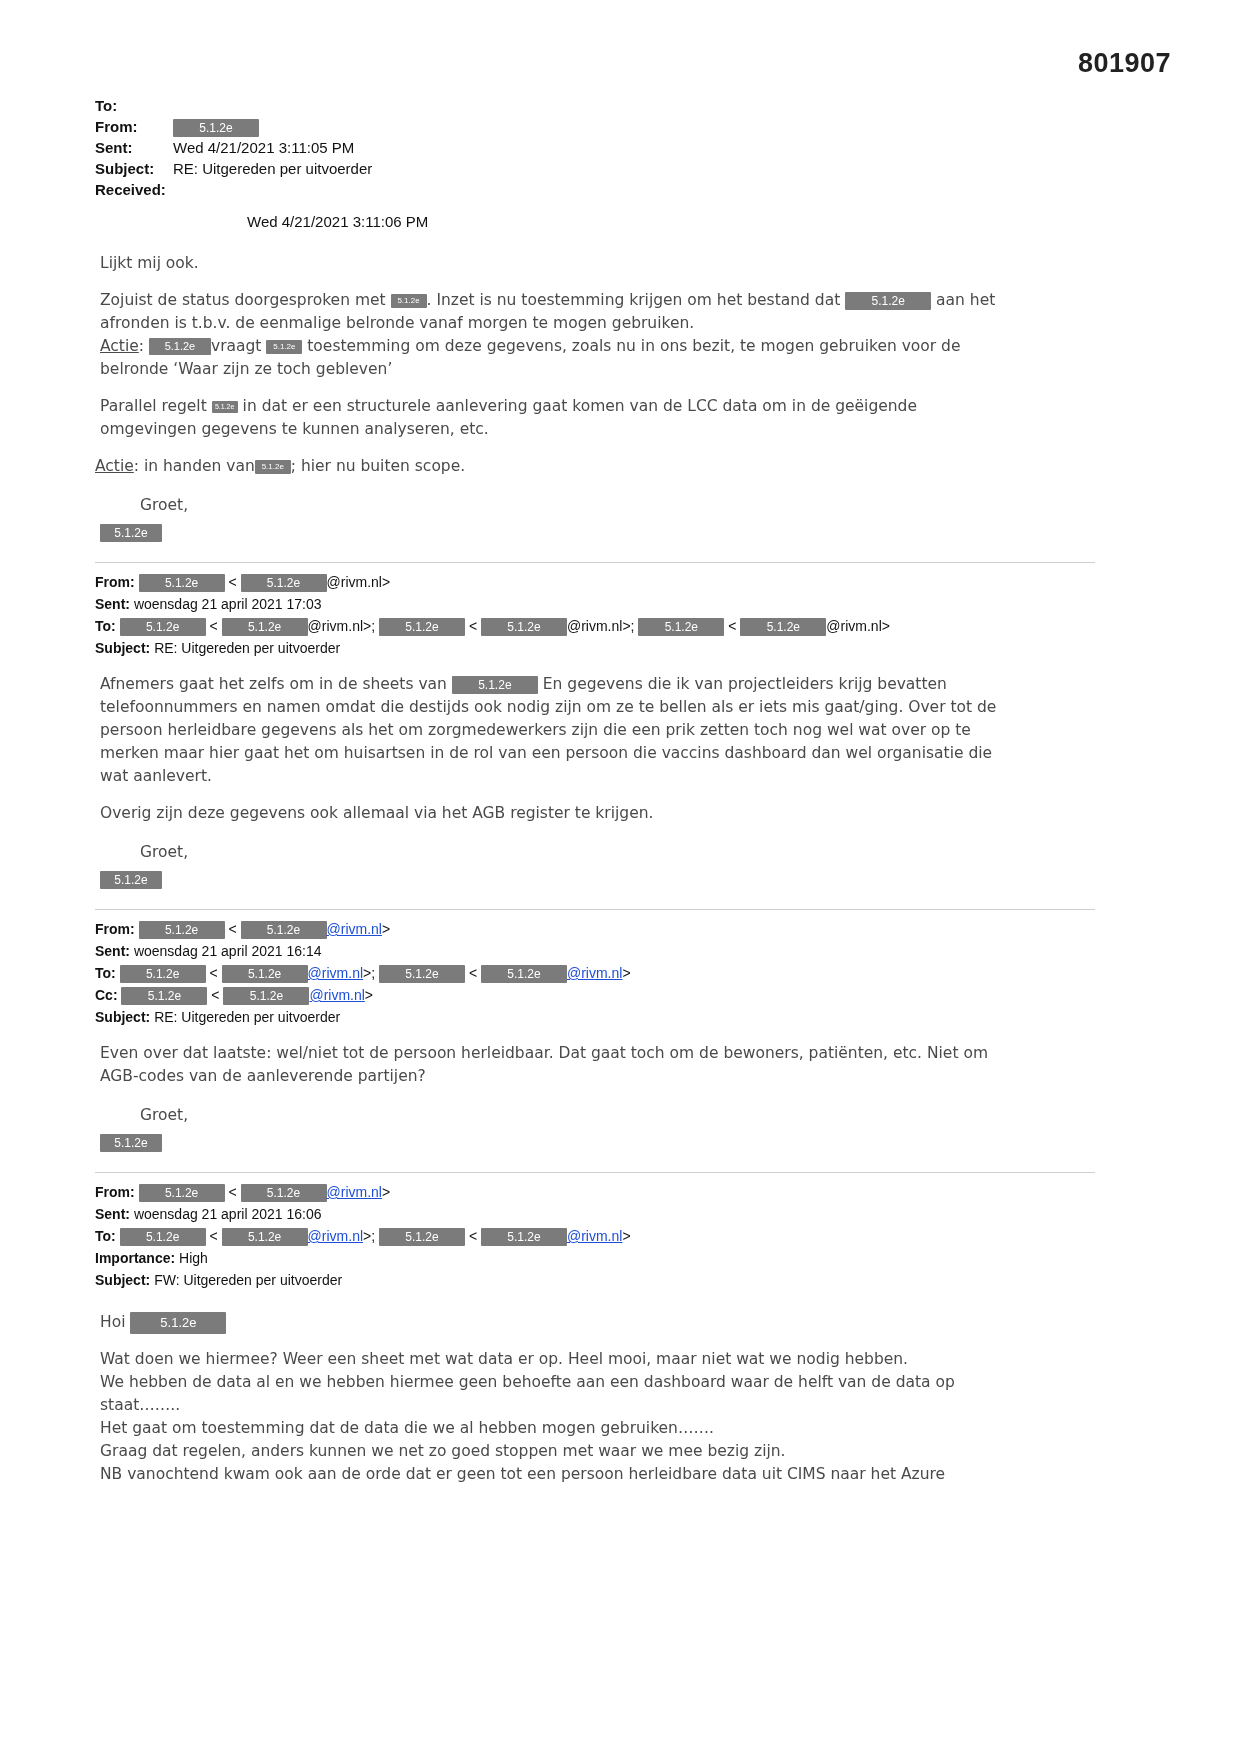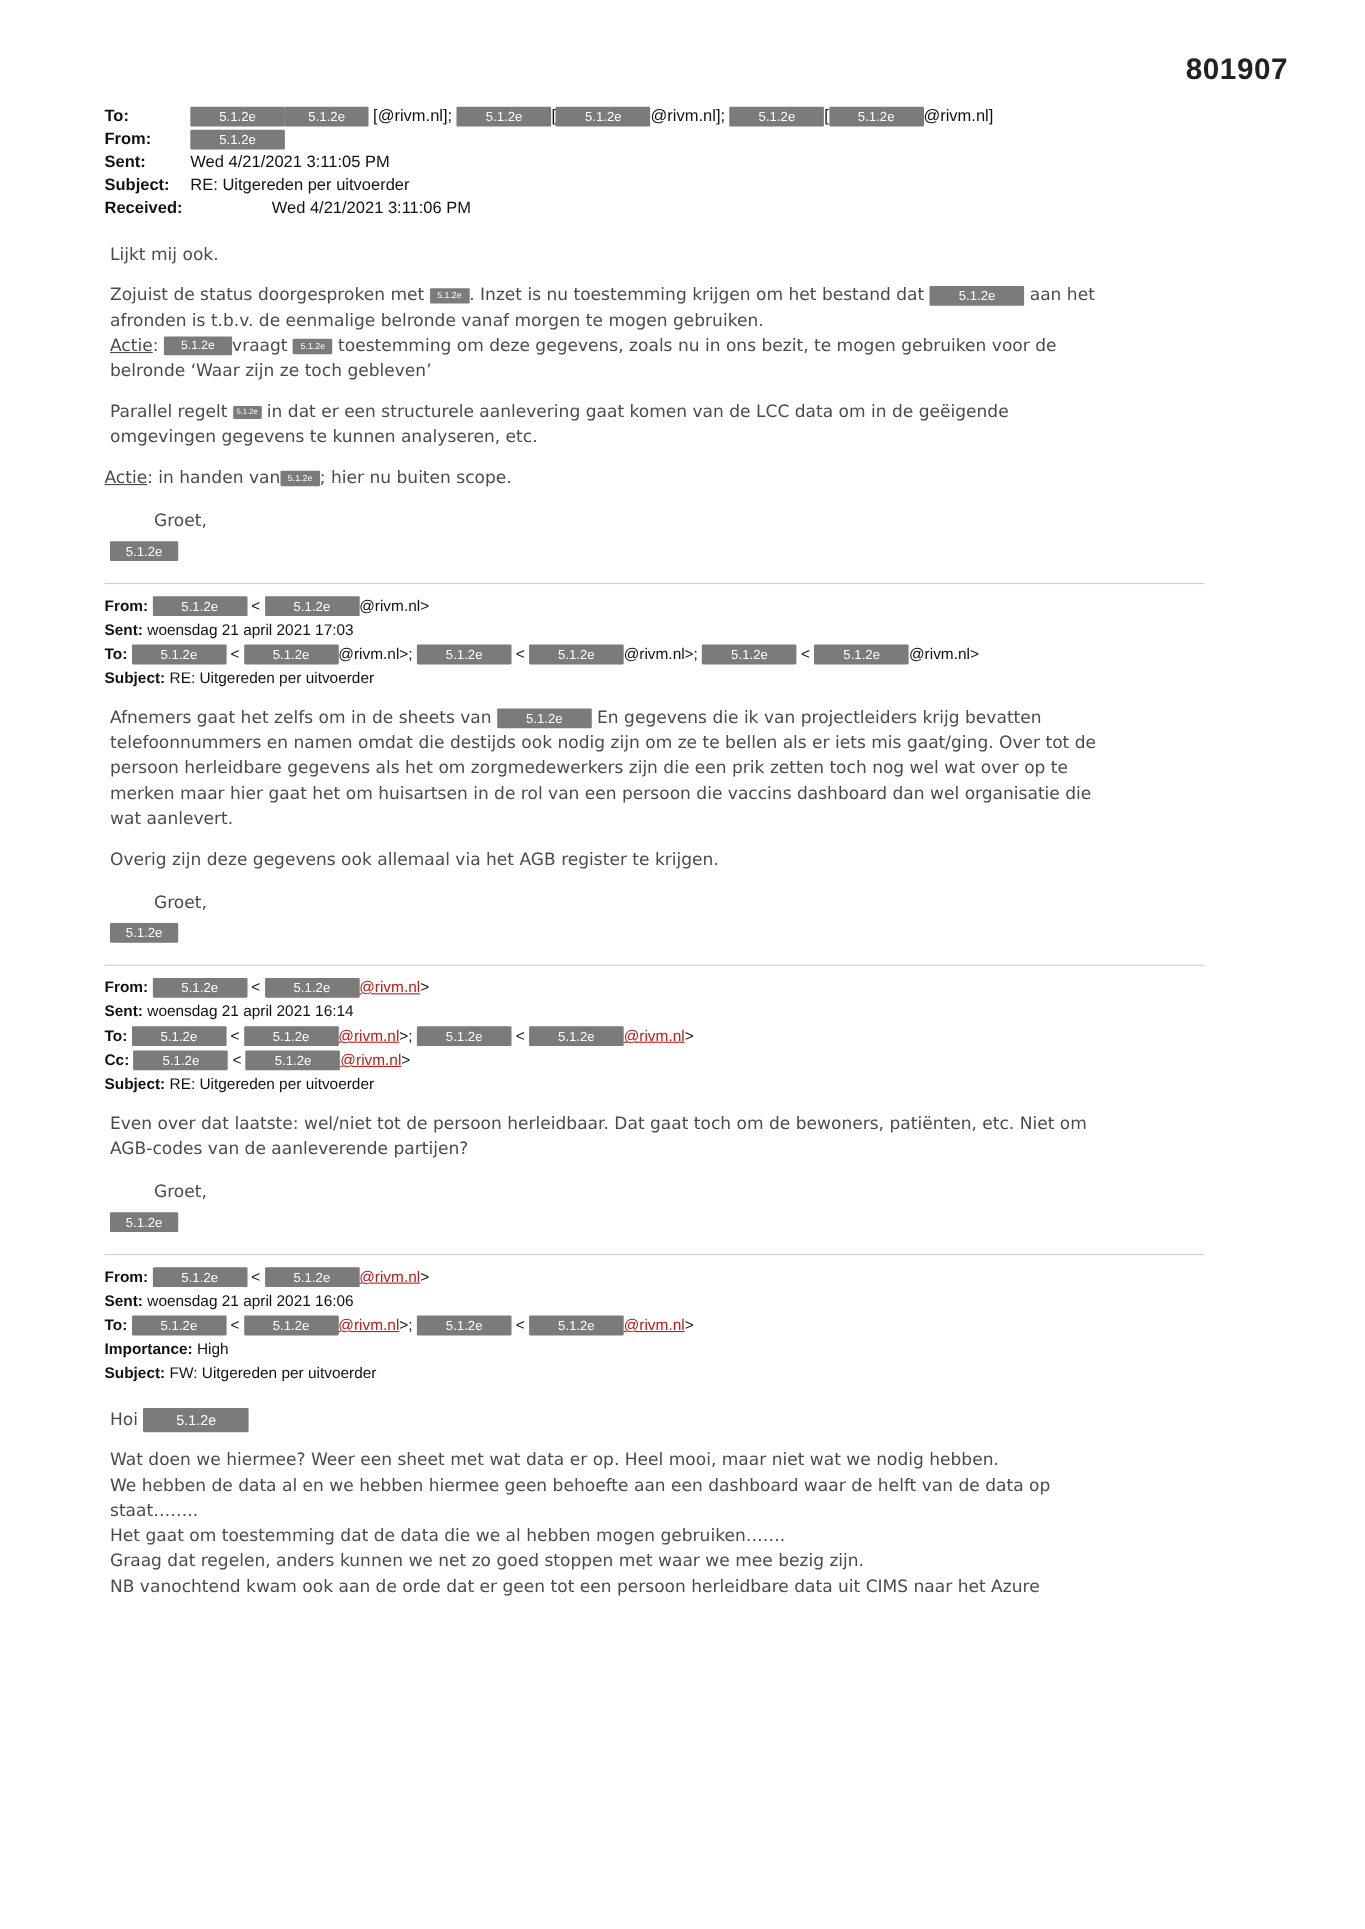--- a/index.html
+++ b/index.html
@@ -62,21 +62,21 @@
     display: flex;
     align-items: flex-start;
     white-space: nowrap;
   }
   .hdr-lbl {
     font-weight: bold;
     width: 78px;
     flex: 0 0 78px;
   }
   .hdr-val { font-weight: normal; }
-  .hdr-val.ind { padding-left: 74px; }
+  .hdr-val.ind { padding-left: 74px; margin-top: 32px; }
 
   .body-text {
     font-family: "DejaVu Sans", sans-serif;
     font-size: 15.5px;
     line-height: 23px;
     color: #4a4a4a;
   }
   .para { margin: 0 0 14px 0; padding-left: 5px; }
   .para.tight { margin-bottom: 0; }
   u.act { text-decoration: underline; }
@@ -90,43 +90,37 @@
     margin: 18px 0 8px 0;
   }
 
   .quoted-hdr {
     font-family: "Liberation Sans", sans-serif;
     font-size: 14px;
     color: #111;
     line-height: 22px;
   }
   .quoted-hdr .lbl { font-weight: bold; }
-  .link { color: #b91c1c; text-decoration: underline; }
+  .link { color: #1d4ed8; text-decoration: underline; }
   .plain { color: #111; }
   .spacer-14 { height: 14px; }
   .spacer-20 { height: 20px; }
 </style>
 </head>
 <body>
 
 <div class="page">
 
   <div class="doc-number">801907</div>
 
   <div class="content">
 
     <div class="hdr">
       <div class="hdr-row">
         <span class="hdr-lbl">To:</span>
-        <span class="hdr-val">
-          <span class="rdc w1">5.1.2e</span><span class="rdc w2">5.1.2e</span>
-          <span>[</span><span>@rivm.nl];</span>
-          <span class="rdc w1">5.1.2e</span><span>[</span><span class="rdc w1">5.1.2e</span><span>@rivm.nl];</span>
-          <span class="rdc w1">5.1.2e</span><span>[</span><span class="rdc w1">5.1.2e</span><span>@rivm.nl]</span>
-        </span>
       </div>
       <div class="hdr-row">
         <span class="hdr-lbl">From:</span>
         <span class="hdr-val">
           <span class="rdc w1">5.1.2e</span>
         </span>
       </div>
       <div class="hdr-row">
         <span class="hdr-lbl">Sent:</span>
         <span class="hdr-val">Wed 4/21/2021 3:11:05 PM</span>

